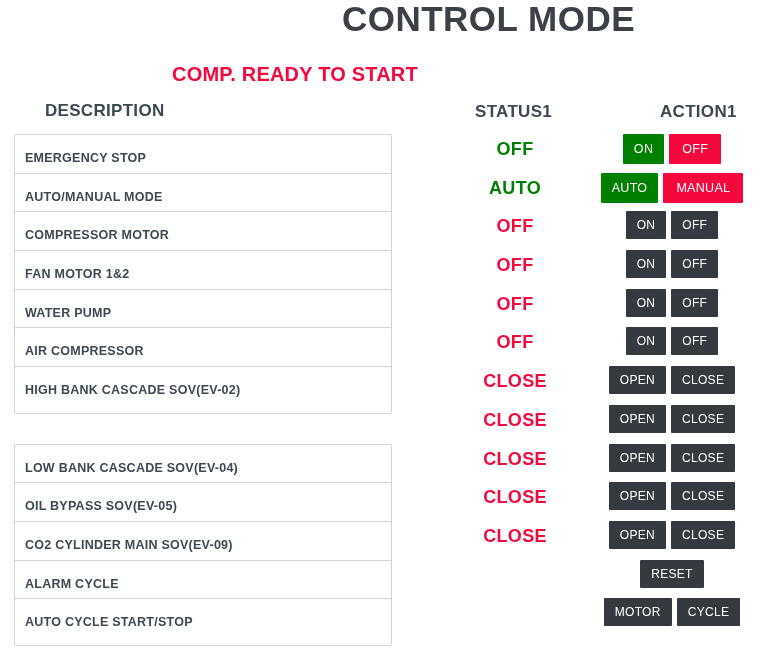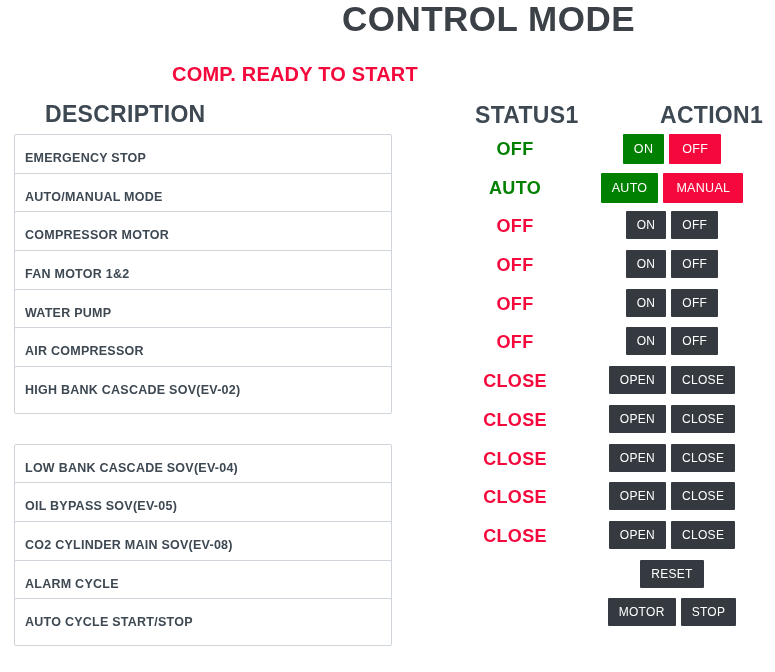--- a/index.html
+++ b/index.html
@@ -40,21 +40,21 @@
     text-align: center;
     font-size: 20px;
     font-weight: bold;
     letter-spacing: 0.2px;
     color: #f5083b;
   }
 
   
   .col-head {
     position: absolute;
-    font-size: 23px;
+    font-size: 17px;
     font-weight: bold;
     color: #3d4852;
     letter-spacing: 0.3px;
     white-space: nowrap;
   }
   #head-description { top: 101px; left: 45px; }
   #head-status { top: 102px; left: 475px; }
   #head-action { top: 102px; left: 660px; }
 
   
@@ -224,35 +224,35 @@
     </div>
     <div class="row">
       <div class="desc-box">OIL BYPASS SOV(EV-05)</div>
       <div class="status-cell status-red">CLOSE</div>
       <div class="action-cell">
         <button class="btn">OPEN</button>
         <button class="btn">CLOSE</button>
       </div>
     </div>
     <div class="row">
-      <div class="desc-box">CO2 CYLINDER MAIN SOV(EV-08)</div>
+      <div class="desc-box">CO2 CYLINDER MAIN SOV(EV-09)</div>
       <div class="status-cell status-red">CLOSE</div>
       <div class="action-cell">
         <button class="btn">OPEN</button>
         <button class="btn">CLOSE</button>
       </div>
     </div>
     <div class="row">
       <div class="desc-box">ALARM CYCLE</div>
       <div class="status-cell status-red"></div>
       <div class="action-cell">
         <button class="btn">RESET</button>
       </div>
     </div>
     <div class="row">
       <div class="desc-box">AUTO CYCLE START/STOP</div>
       <div class="status-cell status-red"></div>
       <div class="action-cell">
         <button class="btn">MOTOR</button>
-        <button class="btn">STOP</button>
+        <button class="btn">CYCLE</button>
       </div>
     </div>
   </div>
 
 </body></html>

